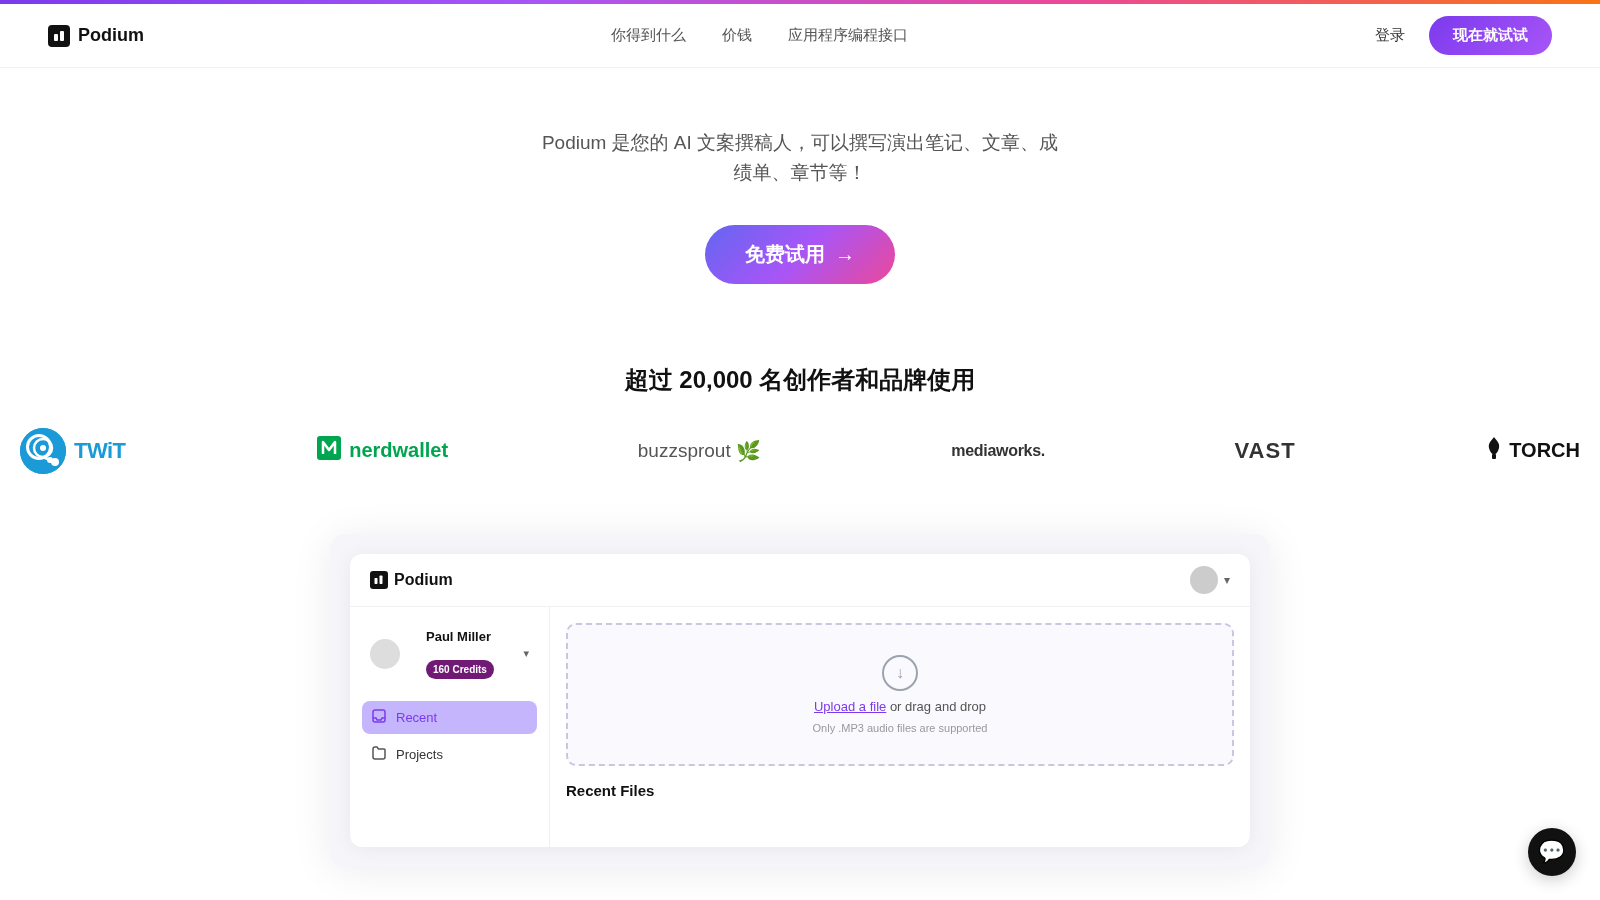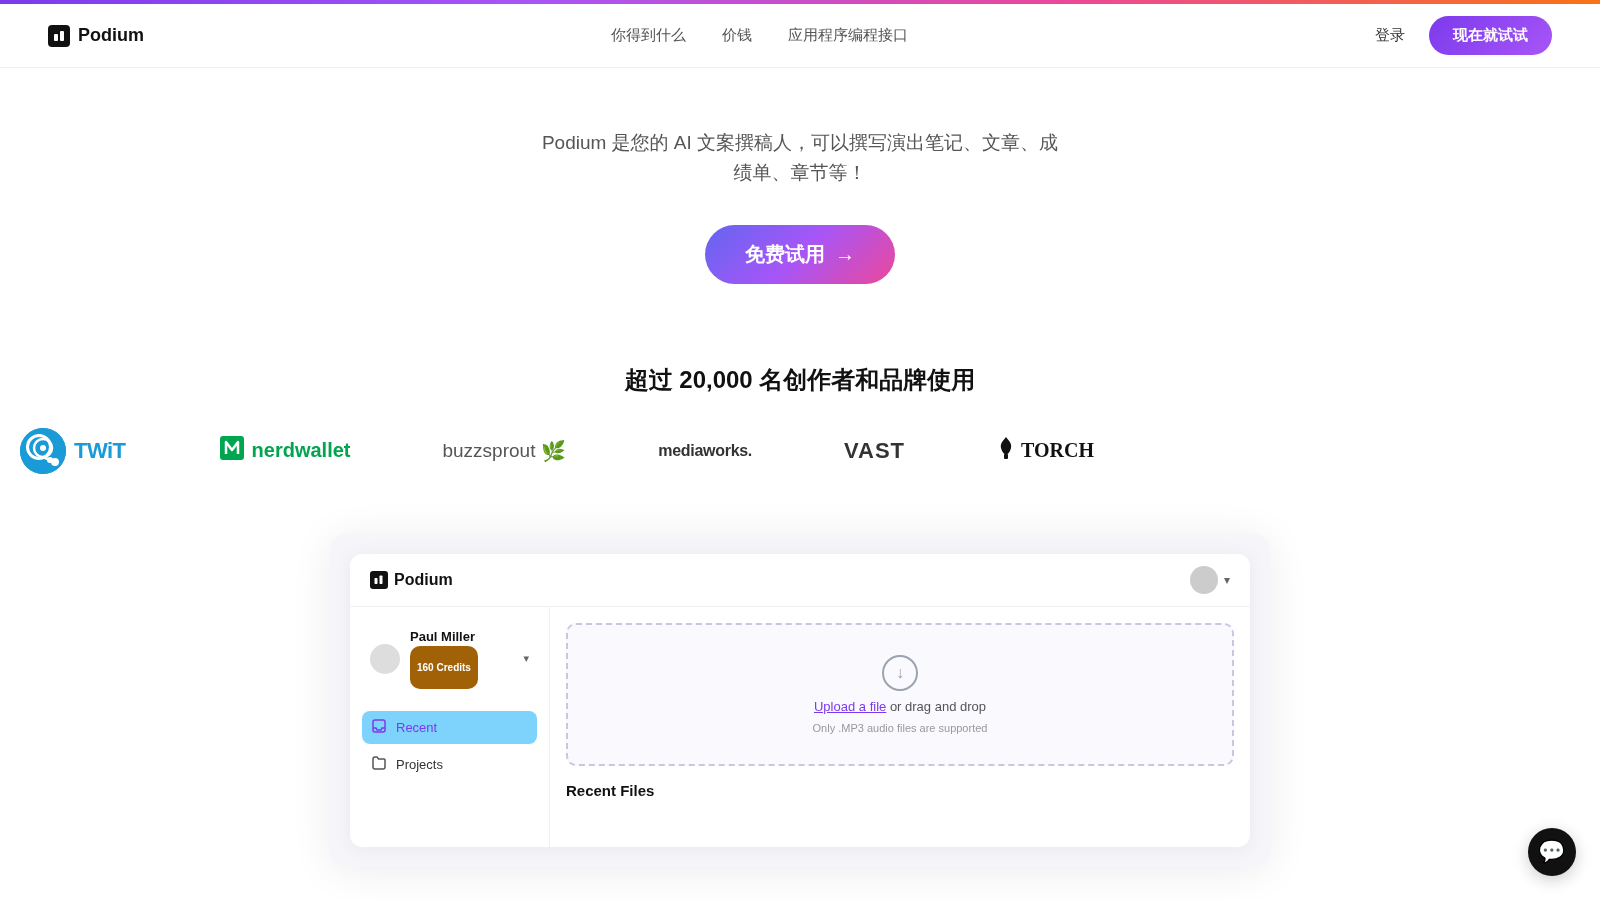--- a/index.html
+++ b/index.html
@@ -128,21 +128,21 @@
     }
     .social-proof h2 {
       font-size: 24px;
       font-weight: 700;
       color: #111;
       margin-bottom: 32px;
     }
     .brands {
       display: flex;
       align-items: center;
-      justify-content: flex-start;
+      justify-content: space-between;
       gap: 92px;
       flex-wrap: wrap;
     }
 
     
     .brand-twit {
       display: flex;
       align-items: center;
       gap: 8px;
     }
@@ -222,21 +222,20 @@
       letter-spacing: 1px;
     }
 
     .brand-torch {
       display: flex;
       align-items: center;
       gap: 6px;
       color: #111;
       font-size: 20px;
       font-weight: 700;
-      font-family: Liberation Serif, serif;
     }
     .torch-icon {
       font-size: 18px;
     }
 
     
     .app-preview {
       max-width: 960px;
       margin: 40px auto 0;
       background: #f5f5fa;
@@ -301,66 +300,66 @@
     }
     .preview-sidebar {
       width: 200px;
       border-right: 1px solid #f0f0f0;
       padding: 16px 12px;
       flex-shrink: 0;
     }
     .preview-user {
       display: flex;
       align-items: center;
-      gap: 10px;
+      gap: 26px;
       margin-bottom: 16px;
       padding: 6px 8px;
     }
     .preview-user-avatar {
       width: 30px;
       height: 30px;
       border-radius: 50%;
       background: #ddd;
     }
     .preview-user-info {
       flex: 1;
     }
     .preview-user-name {
       font-size: 13px;
       font-weight: 600;
       color: #111;
     }
     .preview-credits {
-      background: #a16207;
+      background: #701a75;
       color: #fff;
       font-size: 10px;
       font-weight: 600;
-      padding: 16px 7px;
+      padding: 4px 7px;
       border-radius: 10px;
       display: inline-block;
-      margin-top: 2px;
+      margin-top: 16px;
     }
     .preview-chevron-user {
       color: #666;
       font-size: 11px;
     }
 
     .preview-nav-item {
       display: flex;
       align-items: center;
       gap: 10px;
       padding: 8px 10px;
       border-radius: 8px;
       font-size: 13px;
       color: #333;
       margin-bottom: 4px;
       cursor: pointer;
     }
     .preview-nav-item.active {
-      background: #7dd3fc;
+      background: #c4b5fd;
       color: #7c3aed;
     }
     .preview-nav-icon {
       font-size: 14px;
     }
 
     
     .preview-main {
       flex: 1;
       padding: 16px;

